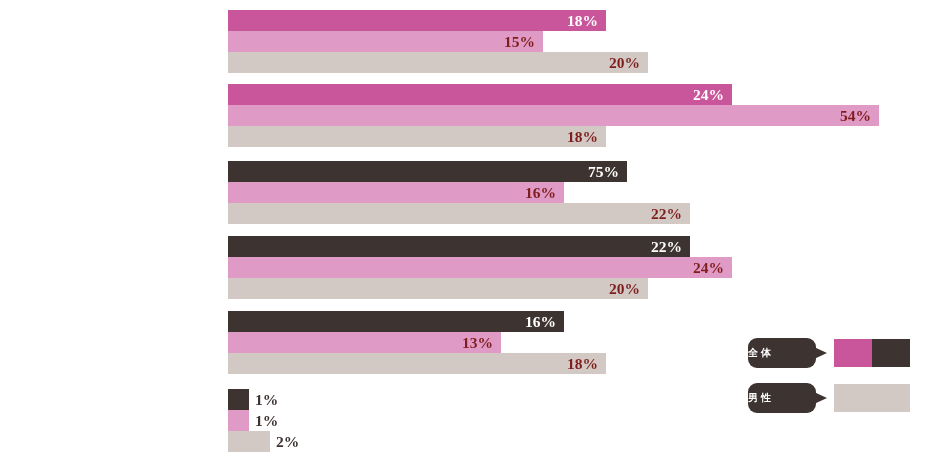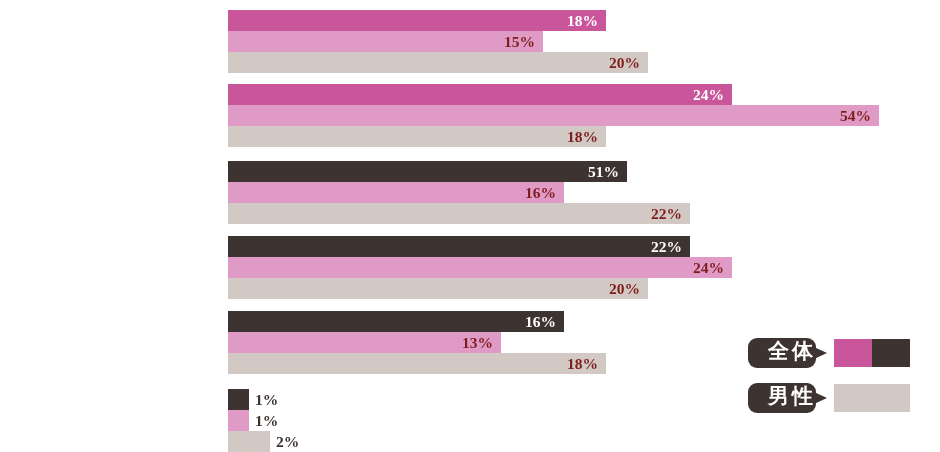--- a/index.html
+++ b/index.html
@@ -34,26 +34,26 @@
 
   
   #legend{position:absolute;left:748px;top:330px;width:180px;}
   .legend-row{position:relative;height:36px;margin-bottom:9px;}
   .legend-badge{
     position:absolute;left:0;top:0;
     width:68px;height:30px;
     background:#3d3330;
     border-radius:9px;
     color:#ffffff;
-    font-size:21px;
+    font-size:10px;
     font-weight:bold;
     letter-spacing:3px;
-    text-align:right;
+    text-align:left;
     line-height:30px;
-    font-family:Liberation Mono, monospace;
+    font-family:Liberation Sans, sans-serif;
   }
   .legend-tail{
     position:absolute;left:66px;top:9px;
     width:0;height:0;
     border-top:6px solid transparent;
     border-bottom:6px solid transparent;
     border-left:13px solid #3d3330;
   }
   .legend-swatches{
     position:absolute;left:86px;top:1px;
@@ -95,21 +95,21 @@
           <div class="bar-row">
             <div class="bar" style="width: 378px; background: rgb(210, 201, 196);"></div>
             <span class="bar-val dark" style="left: 326px; width: 44px; text-align: right;">18%</span>
           </div>
         </div>
       </div>
       <div class="group" style="top: 153px;">
         <div class="bars">
           <div class="bar-row">
             <div class="bar" style="width: 399px; background: rgb(61, 51, 48);"></div>
-            <span class="bar-val inside" style="left: 347px; width: 44px; text-align: right;">51%</span>
+            <span class="bar-val inside" style="left: 347px; width: 44px; text-align: right;">75%</span>
           </div>
           <div class="bar-row">
             <div class="bar" style="width: 336px; background: rgb(224, 154, 198);"></div>
             <span class="bar-val dark" style="left: 284px; width: 44px; text-align: right;">16%</span>
           </div>
           <div class="bar-row">
             <div class="bar" style="width: 462px; background: rgb(210, 201, 196);"></div>
             <span class="bar-val dark" style="left: 410px; width: 44px; text-align: right;">22%</span>
           </div>
         </div>

